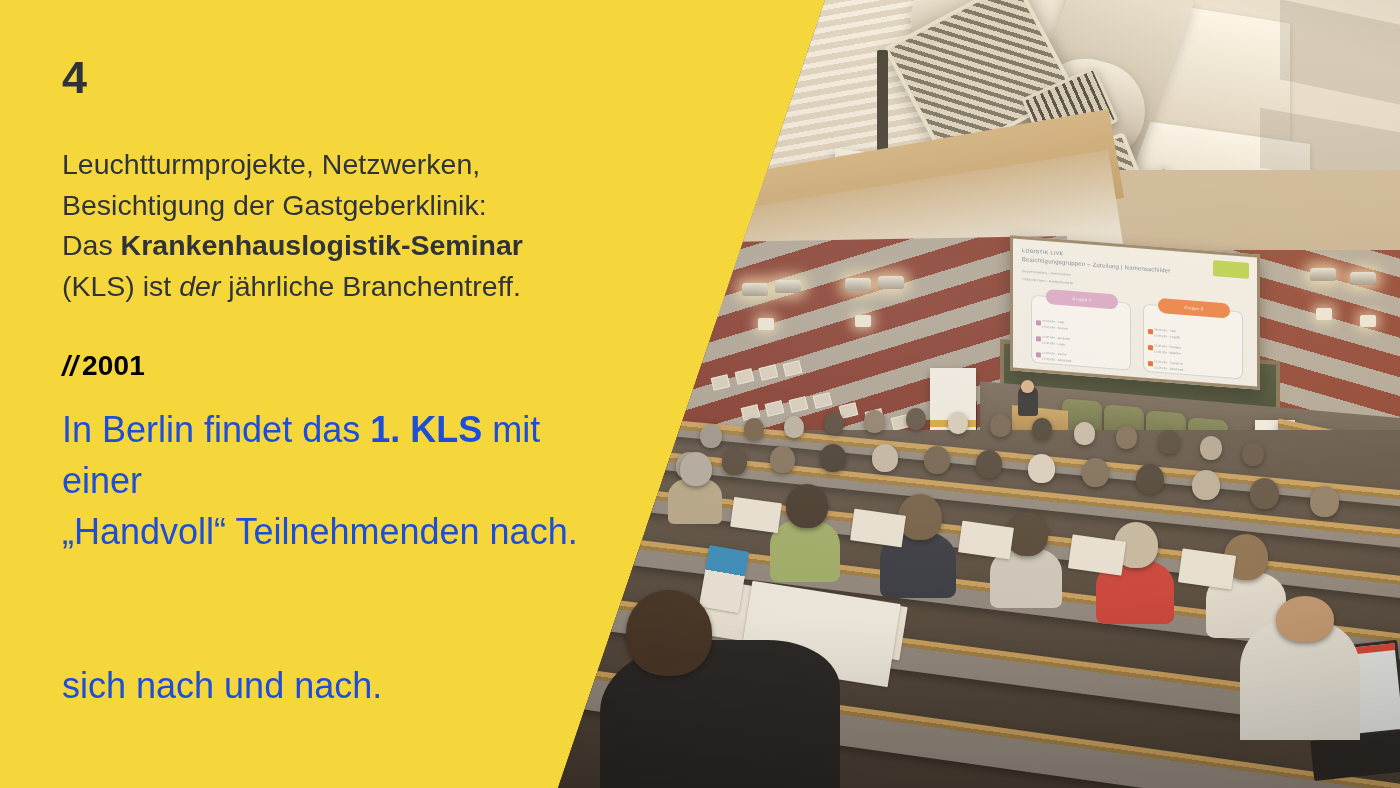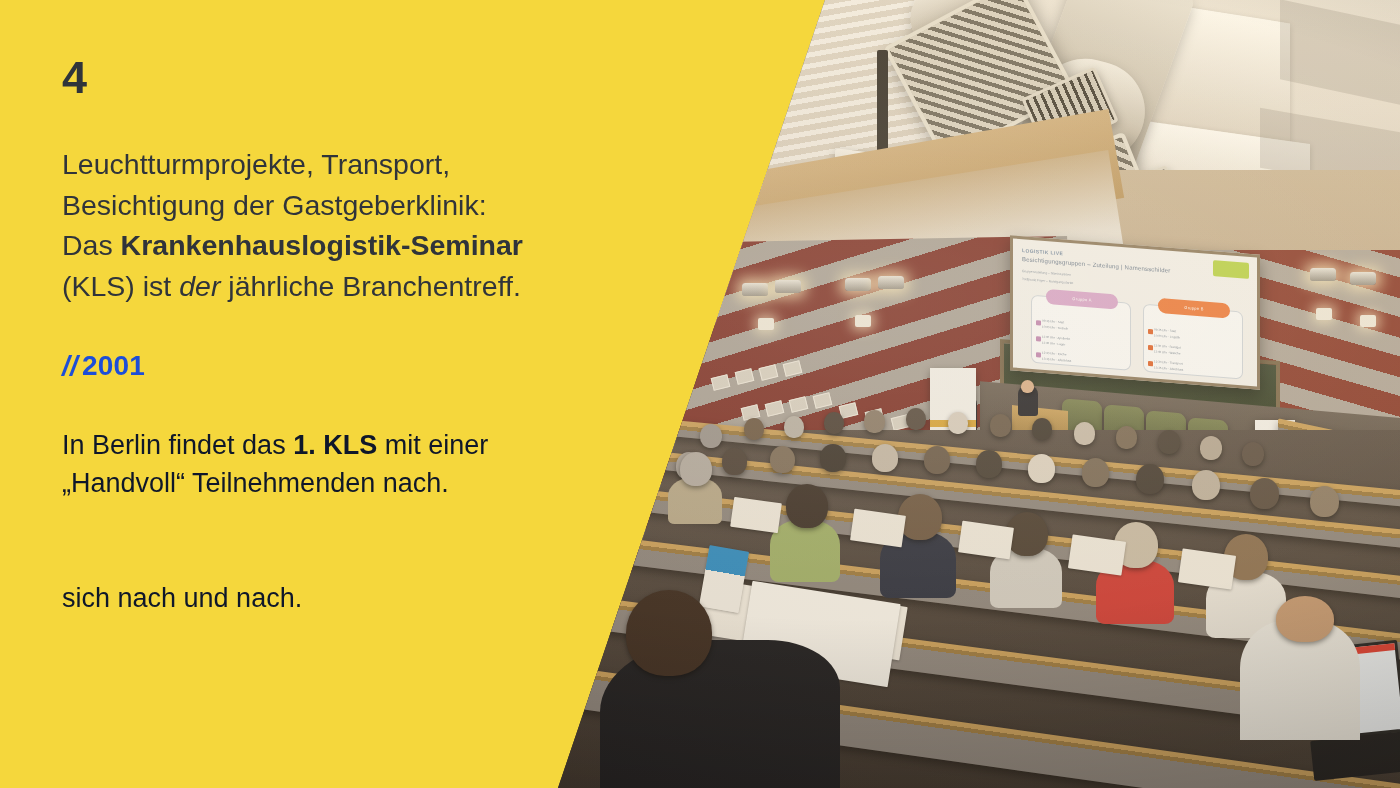--- a/index.html
+++ b/index.html
@@ -250,31 +250,31 @@
     color:#30343a;
     font-size:28.5px;
     line-height:1.42;
     max-width:520px;
   }
   .lead b{ font-weight:bold; }
   .lead i{ font-style:italic; }
 
   .year{
     margin-top:44px;
-    color:#1d4ed8;
+    color:#000000;
     font-weight:bold;
     font-size:28px;
     letter-spacing:.2px;
   }
   .year .slashes{ font-style:italic; margin-right:4px; }
 
   .para{
-    margin-top:44px;
-    color:#0f172a;
-    font-size:27px;
+    margin-top:22px;
+    color:#1d4ed8;
+    font-size:36px;
     line-height:1.42;
     max-width:520px;
   }
   .para b{ font-weight:bold; }
 </style>
 </head>
 <body>
 
 <div class="slide">
 
@@ -478,21 +478,21 @@
   <div class="text-col">
 
     <div class="heading">
       <span class="num">4</span>
       <span class="htxt">
         <br>
       </span>
     </div>
 
     <p class="lead">
-      <span>Leuchtturmprojekte, Transport,</span><br>
+      <span>Leuchtturmprojekte, Netzwerken,</span><br>
       <span>Besichtigung der Gastgeberklinik:</span><br>
       <span>Das </span><b>Krankenhauslogistik-Seminar</b><br>
       <span>(KLS) ist </span><i>der</i><span> jährliche Branchentreff.</span>
     </p>
 
     <div class="year">
       <span class="slashes">//</span><span>2001</span>
     </div>
 
     <p class="para">

